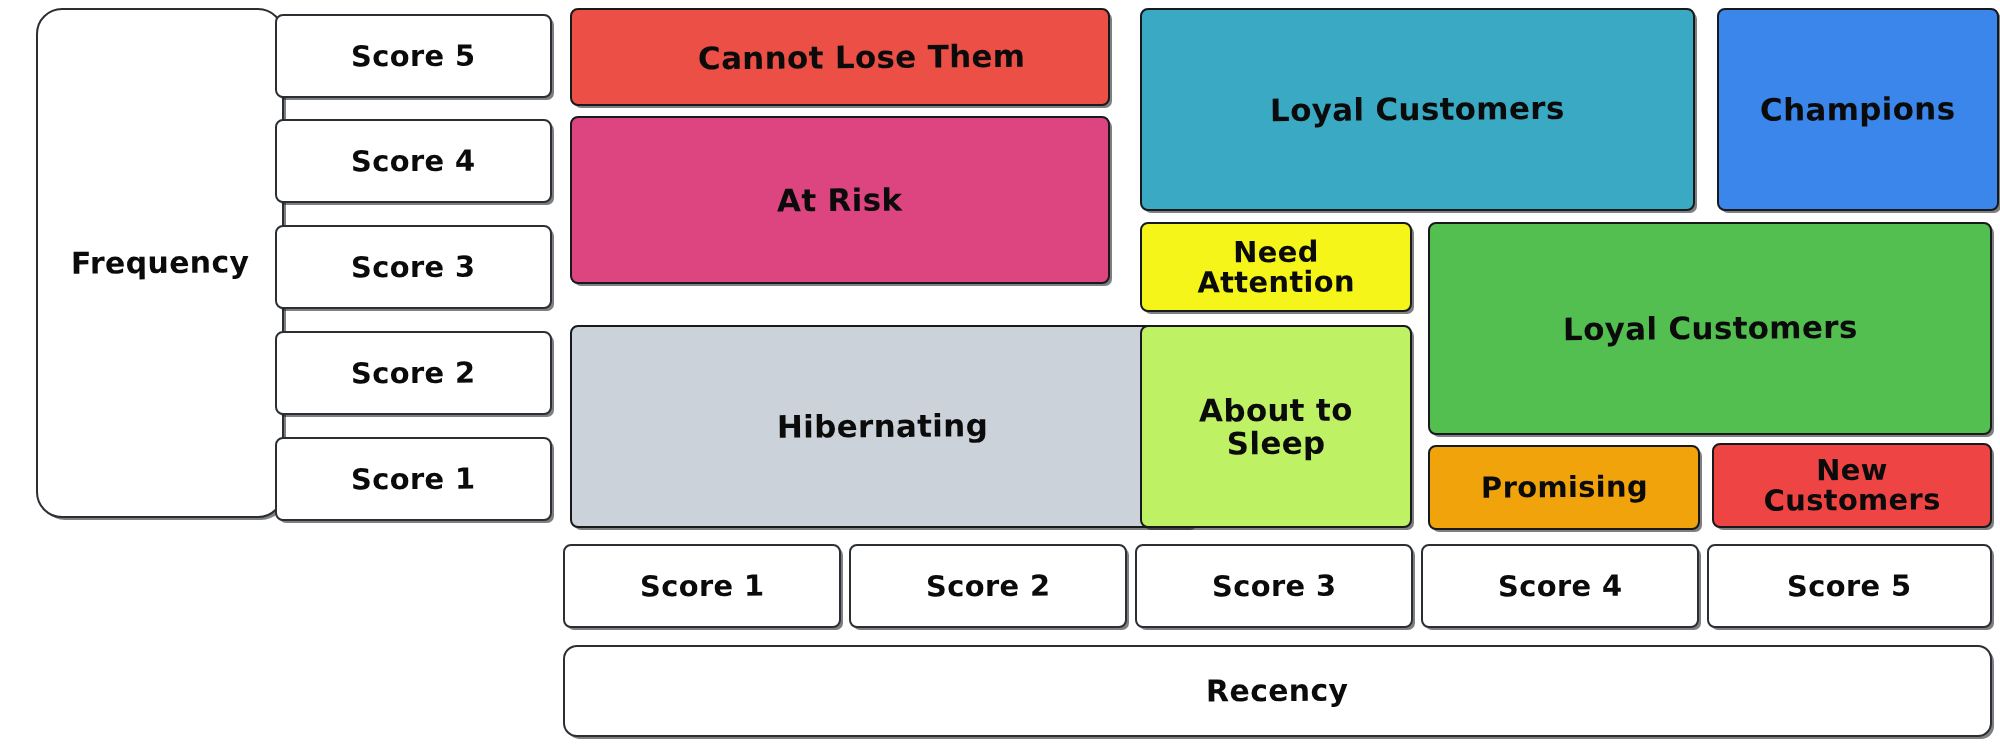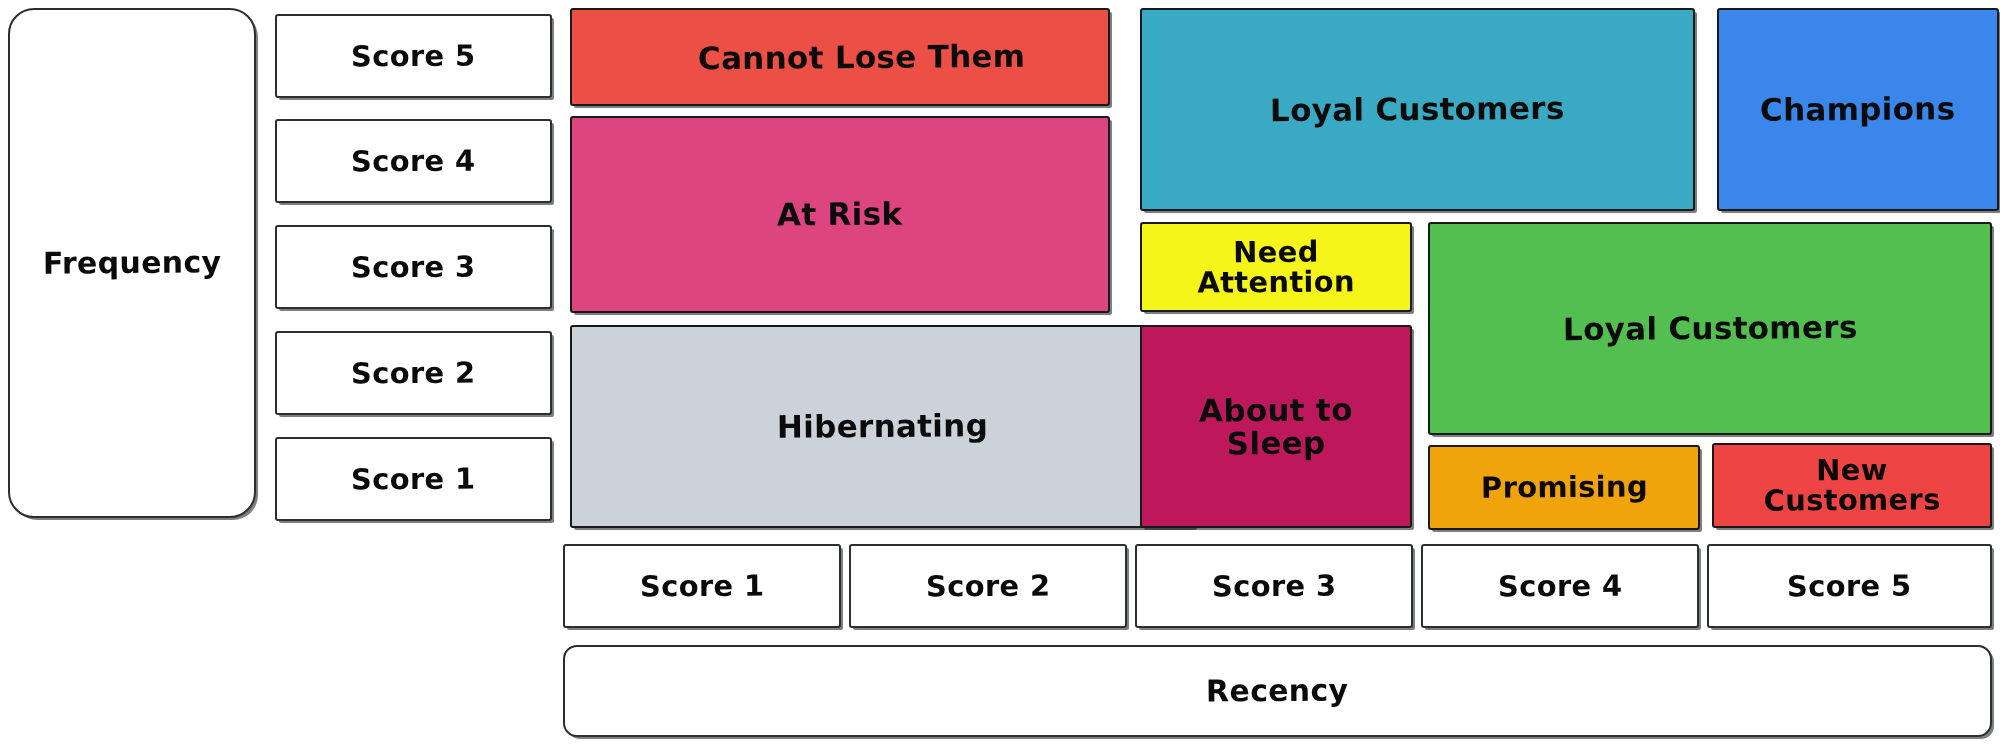--- a/index.html
+++ b/index.html
@@ -19,21 +19,21 @@
     font-family: "DejaVu Sans", sans-serif;
     font-weight: 700;
     letter-spacing: 0.3px;
     color: #0b0b0b;
   }
 
   .box {
     position: absolute;
     box-sizing: border-box;
     border: 2.5px solid #1d2022;
-    border-radius: 3px;
+    border-radius: 8px;
     display: flex;
     align-items: center;
     justify-content: center;
     text-align: center;
     box-shadow: 3px 3px 0 -1px rgba(20,22,24,0.55);
     overflow: hidden;
   }
   .box > span {
     display: block;
     padding: 0 10px;
@@ -45,21 +45,21 @@
     background: #ffffff;
     border-color: #2b2f33;
     border-width: 2px;
   }
 
   .box.colored {
     border-color: #17191b;
   }
 
   
-  #frequency-axis { border-radius: 26px; }
+  #frequency-axis { border-radius: 26px; margin-left: 28px; }
   #recency-axis   { border-radius: 14px; }
 
   
   .fs-axis  { font-size: 30px; }
   .fs-score { font-size: 29px; }
   .fs-seg   { font-size: 31px; }
   .fs-seg-sm{ font-size: 29px; }
 </style>
 </head>
 <body>
@@ -85,37 +85,37 @@
 </div>
 
 <div class="box plain hand fs-score" style="left:275px; top:437px; width:277px; height:84px;">
   <span>Score 1</span>
 </div>
 
 <div class="box colored hand fs-seg" style="left:570px; top:8px; width:540px; height:98px; background:#EC4F45;padding-left:43px;">
   <span>Cannot Lose Them</span>
 </div>
 
-<div class="box colored hand fs-seg" style="left:570px; top:116px; width:540px; height:197px; background:#DD4581;">
+<div class="box colored hand fs-seg" style="left:570px; top:116px; width:540px; height:168px; background:#DD4581;">
   <span>At Risk</span>
 </div>
 
 <div class="box colored hand fs-seg" style="left:570px; top:325px; width:625px; height:203px; background:#CBD2D9;">
   <span>Hibernating</span>
 </div>
 
 <div class="box colored hand fs-seg" style="left:1140px; top:8px; width:555px; height:203px; background:#3AAAC4;">
   <span>Loyal Customers</span>
 </div>
 
 <div class="box colored hand fs-seg-sm" style="left:1140px; top:222px; width:272px; height:90px; background:#F6F519;justify-content:center;">
   <span>Need Attention</span>
 </div>
 
-<div class="box colored hand fs-seg" style="left:1140px; top:325px; width:272px; height:203px; background:#be185d;">
+<div class="box colored hand fs-seg" style="left:1140px; top:325px; width:272px; height:203px; background:#bef264;">
   <span>About to Sleep</span>
 </div>
 
 <div class="box colored hand fs-seg" style="left:1710px; top:8px; width:282px; height:203px; background:#3A86EB;margin-left:7px;">
   <span>Champions</span>
 </div>
 
 <div class="box colored hand fs-seg" style="left:1428px; top:222px; width:564px; height:213px; background:#53BF50;">
   <span>Loyal Customers</span>
 </div>

